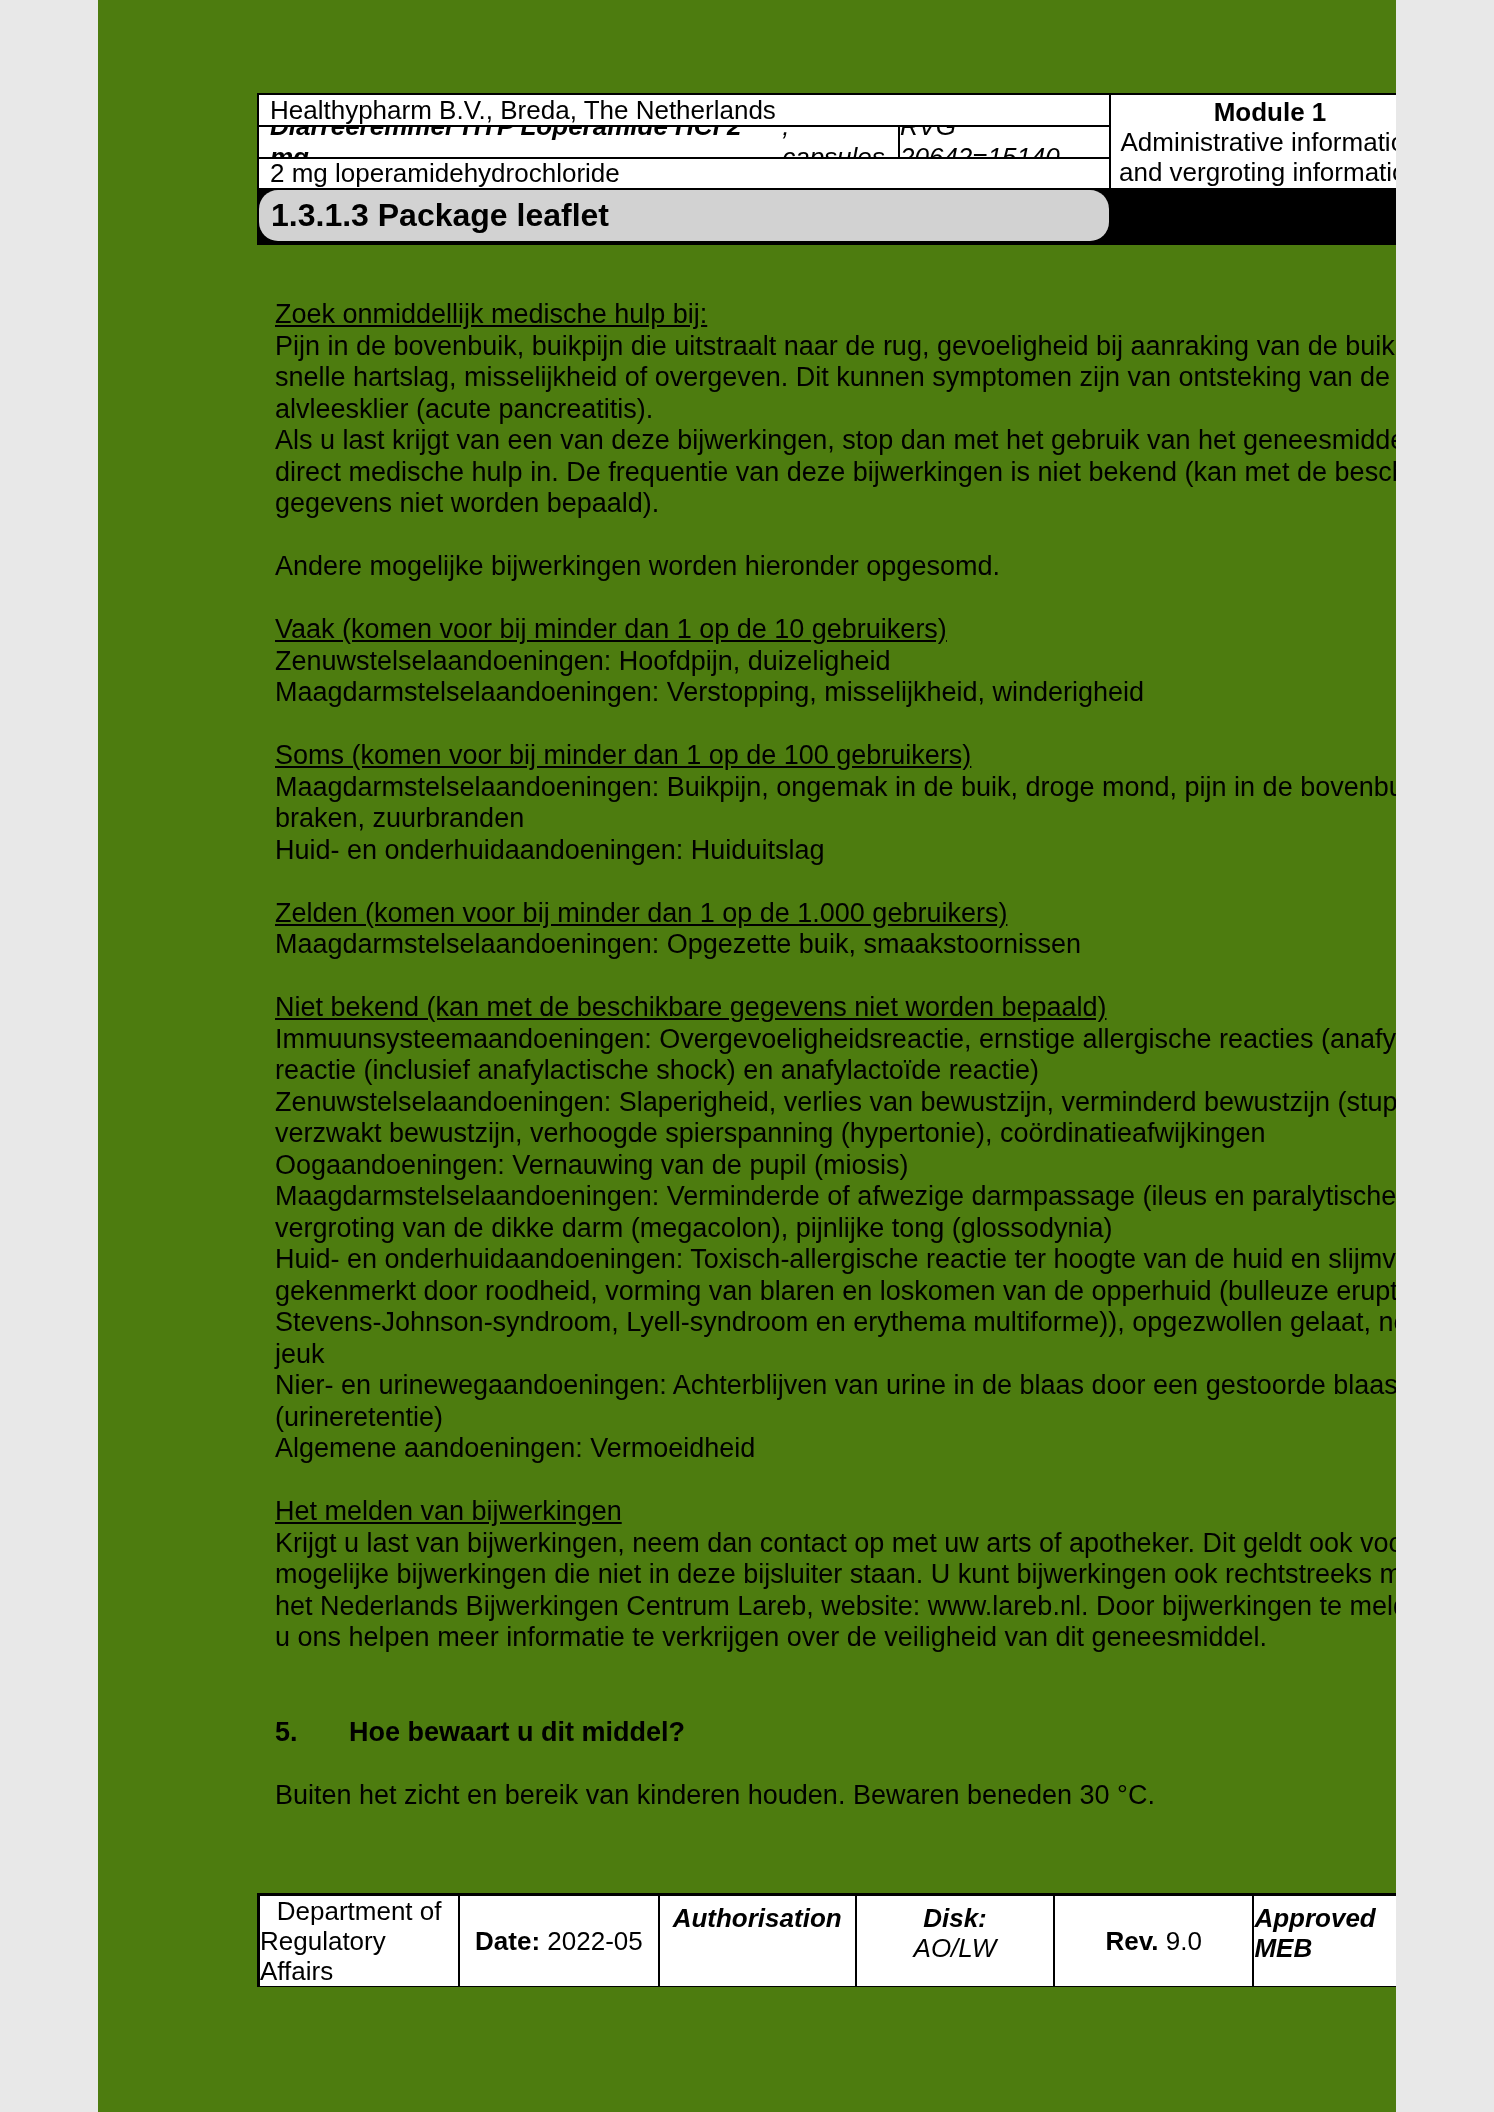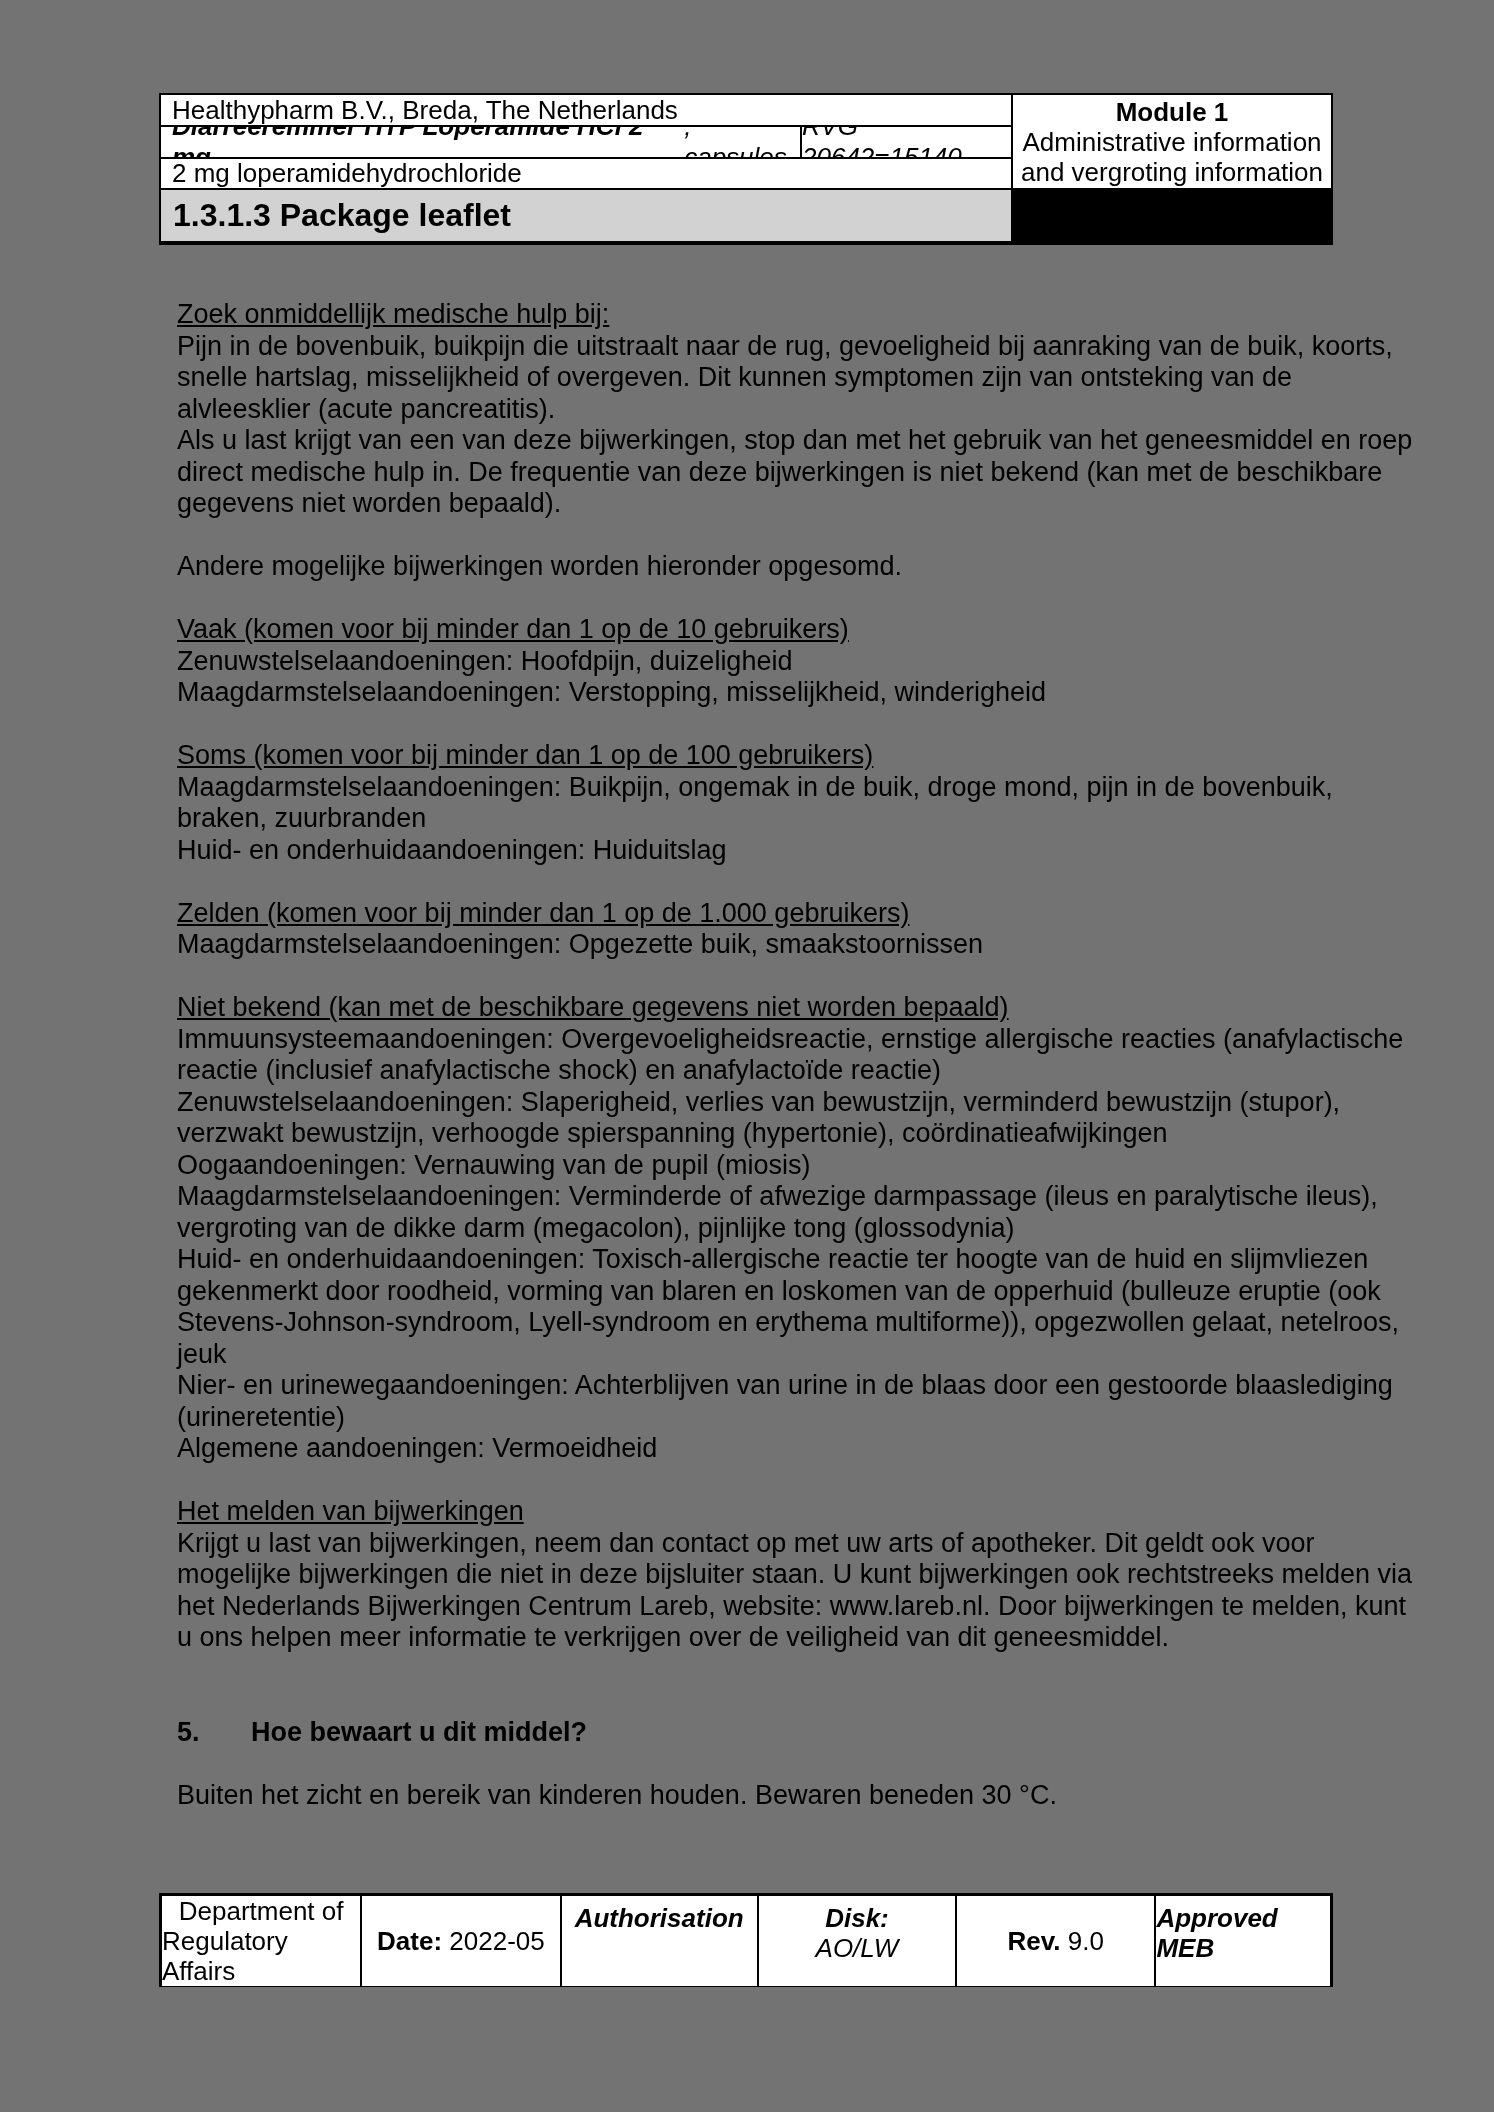--- a/index.html
+++ b/index.html
@@ -1,18 +1,18 @@
 <!DOCTYPE html>
 <html><head>
 <meta charset="utf-8">
 <style>
   html,body { margin:0; padding:0; background:#e8e8e8; }
   .page {
-    position:relative; width:1494px; height:2112px; margin:0 auto;
-    background:#737373; color:#000; overflow:hidden;
+    position:relative; width:1298px; height:2112px; margin:0 auto;
+    background:#4d7c0f; color:#000; overflow:hidden;
     font-family:"Liberation Sans", sans-serif;
   }
 
   
   .header-table {
     position:absolute; left:159px; top:93px; width:1174px;
     box-sizing:border-box; background:#000;
     border:2px solid #000; border-bottom-width:4px;
     display:grid; grid-template-columns:639px 209px 318px;
     grid-template-rows:30px 30px 29px 51px; gap:2px;
@@ -71,21 +71,21 @@
       <span>RVG 20642=15140</span>
     </div>
     <div class="hcell cell-substance">
       <span>2 mg loperamidehydrochloride</span>
     </div>
     <div class="hcell cell-module">
       <span class="mod-title">Module 1</span>
       <span>Administrative information</span>
       <span>and vergroting information</span>
     </div>
-    <div class="hcell cell-bar" id="section-bar" style="background: rgb(210, 210, 210);">
+    <div class="hcell cell-bar" id="section-bar" style="background: rgb(210, 210, 210); border-radius: 19px;">
       <span>1.3.1.3 Package leaflet</span>
     </div>
   </div>
 
   <div class="doc-body" id="doc-body">
       <div class="h-underline">Zoek onmiddellijk medische hulp bij:</div>
       <div class="para">Pijn in de bovenbuik, buikpijn die uitstraalt naar de rug, gevoeligheid bij aanraking van de buik, koorts, snelle hartslag, misselijkheid of overgeven. Dit kunnen symptomen zijn van ontsteking van de alvleesklier (acute pancreatitis).</div>
       <div class="para">Als u last krijgt van een van deze bijwerkingen, stop dan met het gebruik van het geneesmiddel en roep direct medische hulp in. De frequentie van deze bijwerkingen is niet bekend (kan met de beschikbare gegevens niet worden bepaald).</div>
       <div class="spacer"></div>
       <div class="para">Andere mogelijke bijwerkingen worden hieronder opgesomd.</div>

